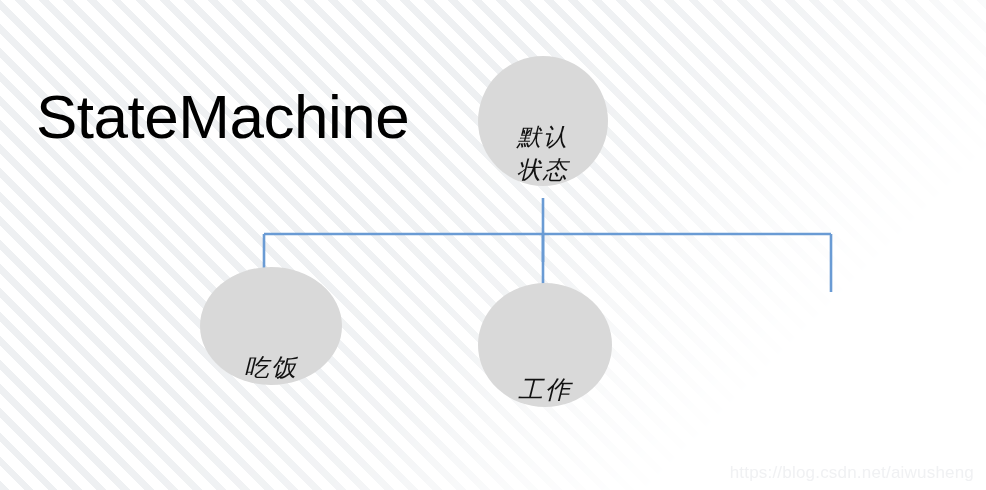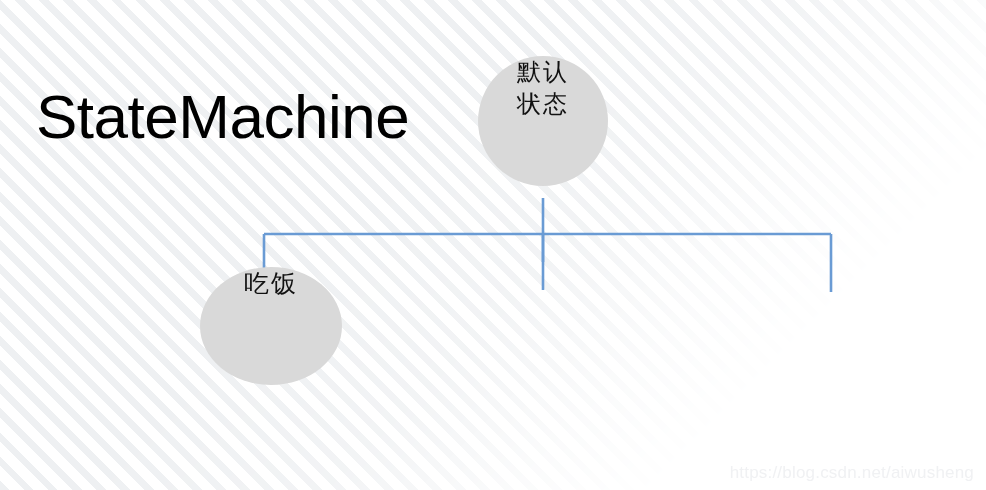--- a/index.html
+++ b/index.html
@@ -82,23 +82,24 @@
     height: 490px;
     pointer-events: none;
   }
 
   
   .node {
     position: absolute;
     border-radius: 50%;
     background: #d9d9d9;
     display: flex;
-    align-items: flex-start;
+    align-items: flex-end;
     justify-content: center;
     text-align: center;
+    font-style: italic;
   }
   .node-label {
     font-family: "DejaVu Serif", "Liberation Serif", serif;
     color: #111111;
     font-size: 25px;
     line-height: 1.35;
     letter-spacing: 2px;
   }
 
   #node-root {
@@ -169,17 +170,20 @@
     <div class="node-label">
       <div>默认</div>
       <div>状态</div>
     </div>
   </div>
 
   <div class="node" id="node-eat">
     <div class="node-label">吃饭</div>
   </div>
 
+  <div class="node" id="node-work">
+    <div class="node-label">工作</div>
+  </div>
 
 
   <div class="watermark">https://blog.csdn.net/aiwusheng</div>
 
 </div>
 
 </body></html>

